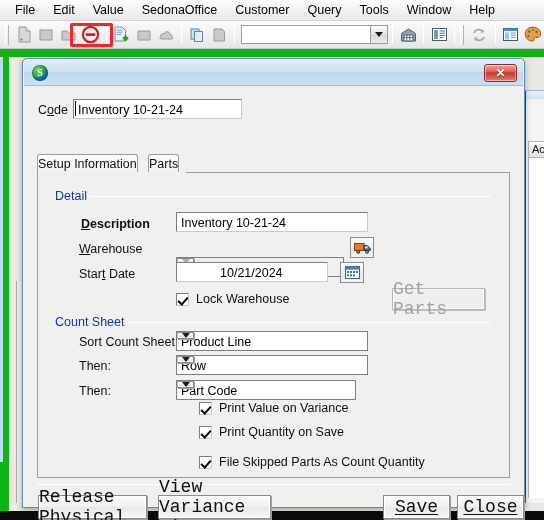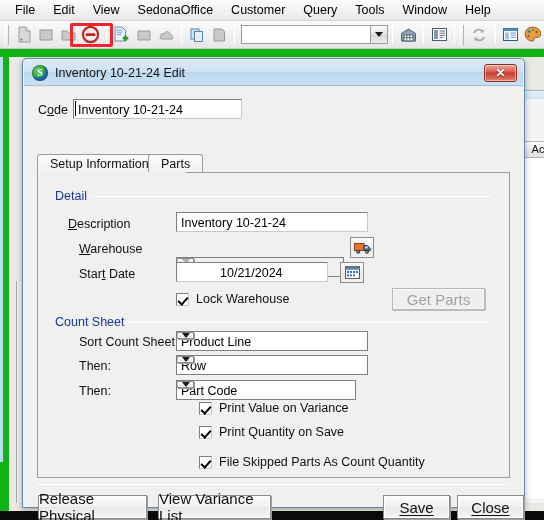--- a/index.html
+++ b/index.html
@@ -122,23 +122,22 @@
     width: 535px; height: 454px;
     background: #e9e9e3;
   }
 
   
   .bgwin {
     position: absolute;
     left: 518px; top: 41px;
     width: 26px; height: 413px;
     background: #f4f4f2;
-    border-left: 4px solid #b91c1c;
+    border-left: 8px solid #b91c1c;
     border-top: 1px solid #9fb6c4;
-    text-align: center;
   }
   .bgwin-title {
     position: absolute; left: 0; top: 0;
     width: 26px; height: 8px;
     background: linear-gradient(to bottom,#e7f1f8,#cfe2ef);
   }
   .bgwin-grid-hdr {
     position: absolute; left: 2px; top: 50px;
     width: 24px; height: 17px;
     background: linear-gradient(to bottom,#fcfcfc,#ededed 50%,#e2e2e2);
@@ -253,21 +252,21 @@
   }
   .tab {
     position: absolute; top: 0;
     height: 19px;
     background: linear-gradient(to bottom,#fbfbfa,#f1f1ef);
     border: 1px solid #9c9c9c;
     border-bottom: none;
     border-radius: 3px 3px 0 0;
     font-size: 12.5px; color: #101010;
     display: flex; align-items: center; justify-content: center;
-    padding: 0 12px;
+    padding: 0 0;
   }
   .tab.t1 { left: 0; }
   .tab.t2 { left: 111px; }
   .tabpanel {
     position: absolute; left: 13px; top: 86px;
     width: 473px; height: 306px;
     background: #f0f0ee;
     border: 1px solid #9c9c9c;
     border-top: none;
   }
@@ -365,22 +364,22 @@
     border-width: 0 2px 2px 0;
     transform: rotate(42deg);
   }
   .chk-lbl { font-size: 12.5px; color: #101010; white-space: nowrap; }
 
   .btn {
     position: absolute;
     background: linear-gradient(to bottom,#fafafa 0%,#f1f1f1 48%,#e7e7e7 52%,#f6f6f6 100%);
     border: 1px solid #8a8a8a;
     box-shadow: inset 0 0 0 1px #ffffff, 1px 1px 0 0 #a0a0a0;
-    font-size: 15px; color: #101010;
-    display: flex; align-items: center; justify-content: center;
+    font-size: 18px; color: #101010;
+    display: flex; align-items: center; justify-content: center; font-family: Liberation Mono, monospace;
   }
   .btn.disabled {
     color: #a2a2a2;
     background: #efefed;
     box-shadow: inset 0 0 0 1px #f9f9f9, 1px 1px 0 0 #bfbfbf;
     border-color: #b6b6b6;
   }
 
   .footer-sep {
     position: absolute; left: 13px; top: 398px;
@@ -390,21 +389,21 @@
   }
 </style>
 </head>
 <body>
 
 <div id="app">
 
   <div class="menubar">
     <div class="menu-item">File</div>
     <div class="menu-item">Edit</div>
-    <div class="menu-item">View</div>
+    <div class="menu-item">Value</div>
     <div class="menu-item">SedonaOffice</div>
     <div class="menu-item">Customer</div>
     <div class="menu-item">Query</div>
     <div class="menu-item">Tools</div>
     <div class="menu-item">Window</div>
     <div class="menu-item">Help</div>
   </div>
 
   <div class="toolbar">
     <div class="tb-grip"></div>
@@ -546,42 +545,41 @@
       <div class="bgwin-body"></div>
     </div>
 
     <div class="green-bottom"></div>
   </div>
 
   <div class="dialog">
 
     <div class="dlg-titlebar">
       <div class="dlg-icon">S</div>
-      <div class="dlg-title">Inventory 10-21-24 Edit</div>
       <div class="dlg-close">✕</div>
     </div>
 
     <div class="dlg-body">
 
       <div class="code-label">C<u>o</u>de</div>
       <div class="code-input">Inventory 10-21-24</div>
       <div class="caret"></div>
 
       <div class="tabstrip">
         <div class="tab t1">Setup Information</div>
         <div class="tab t2">Parts</div>
       </div>
       <div class="tabpanel"></div>
       <div class="tabpanel-topline"></div>
       <div class="tabpanel-topline-gap"></div>
 
       <div class="grp-title" style="left:28px; top:103px;">Detail</div>
       <div class="grp-line" style="left:30px; top:110px; width:437px;"></div>
 
-      <div class="fld-label" style="left:44px; top:131px;"><u>D</u>escription</div>
+      <div class="fld-label" style="left:57px; top:131px;font-weight:bold;"><u>D</u>escription</div>
       <div class="txt" style="left:152px; top:126px; width:192px;">Inventory 10-21-24</div>
 
       <div class="fld-label" style="left:55px; top:156px;"><u>W</u>arehouse</div>
       <div class="combo disabled" style="left:152px; top:151px; width:168px;">
         <div class="val">*Test Warehouse</div>
         <div class="btn">
           <span class="caret-dn"></span>
         </div>
       </div>
       <div class="pickbtn" style="left:326px; top:151px;">

